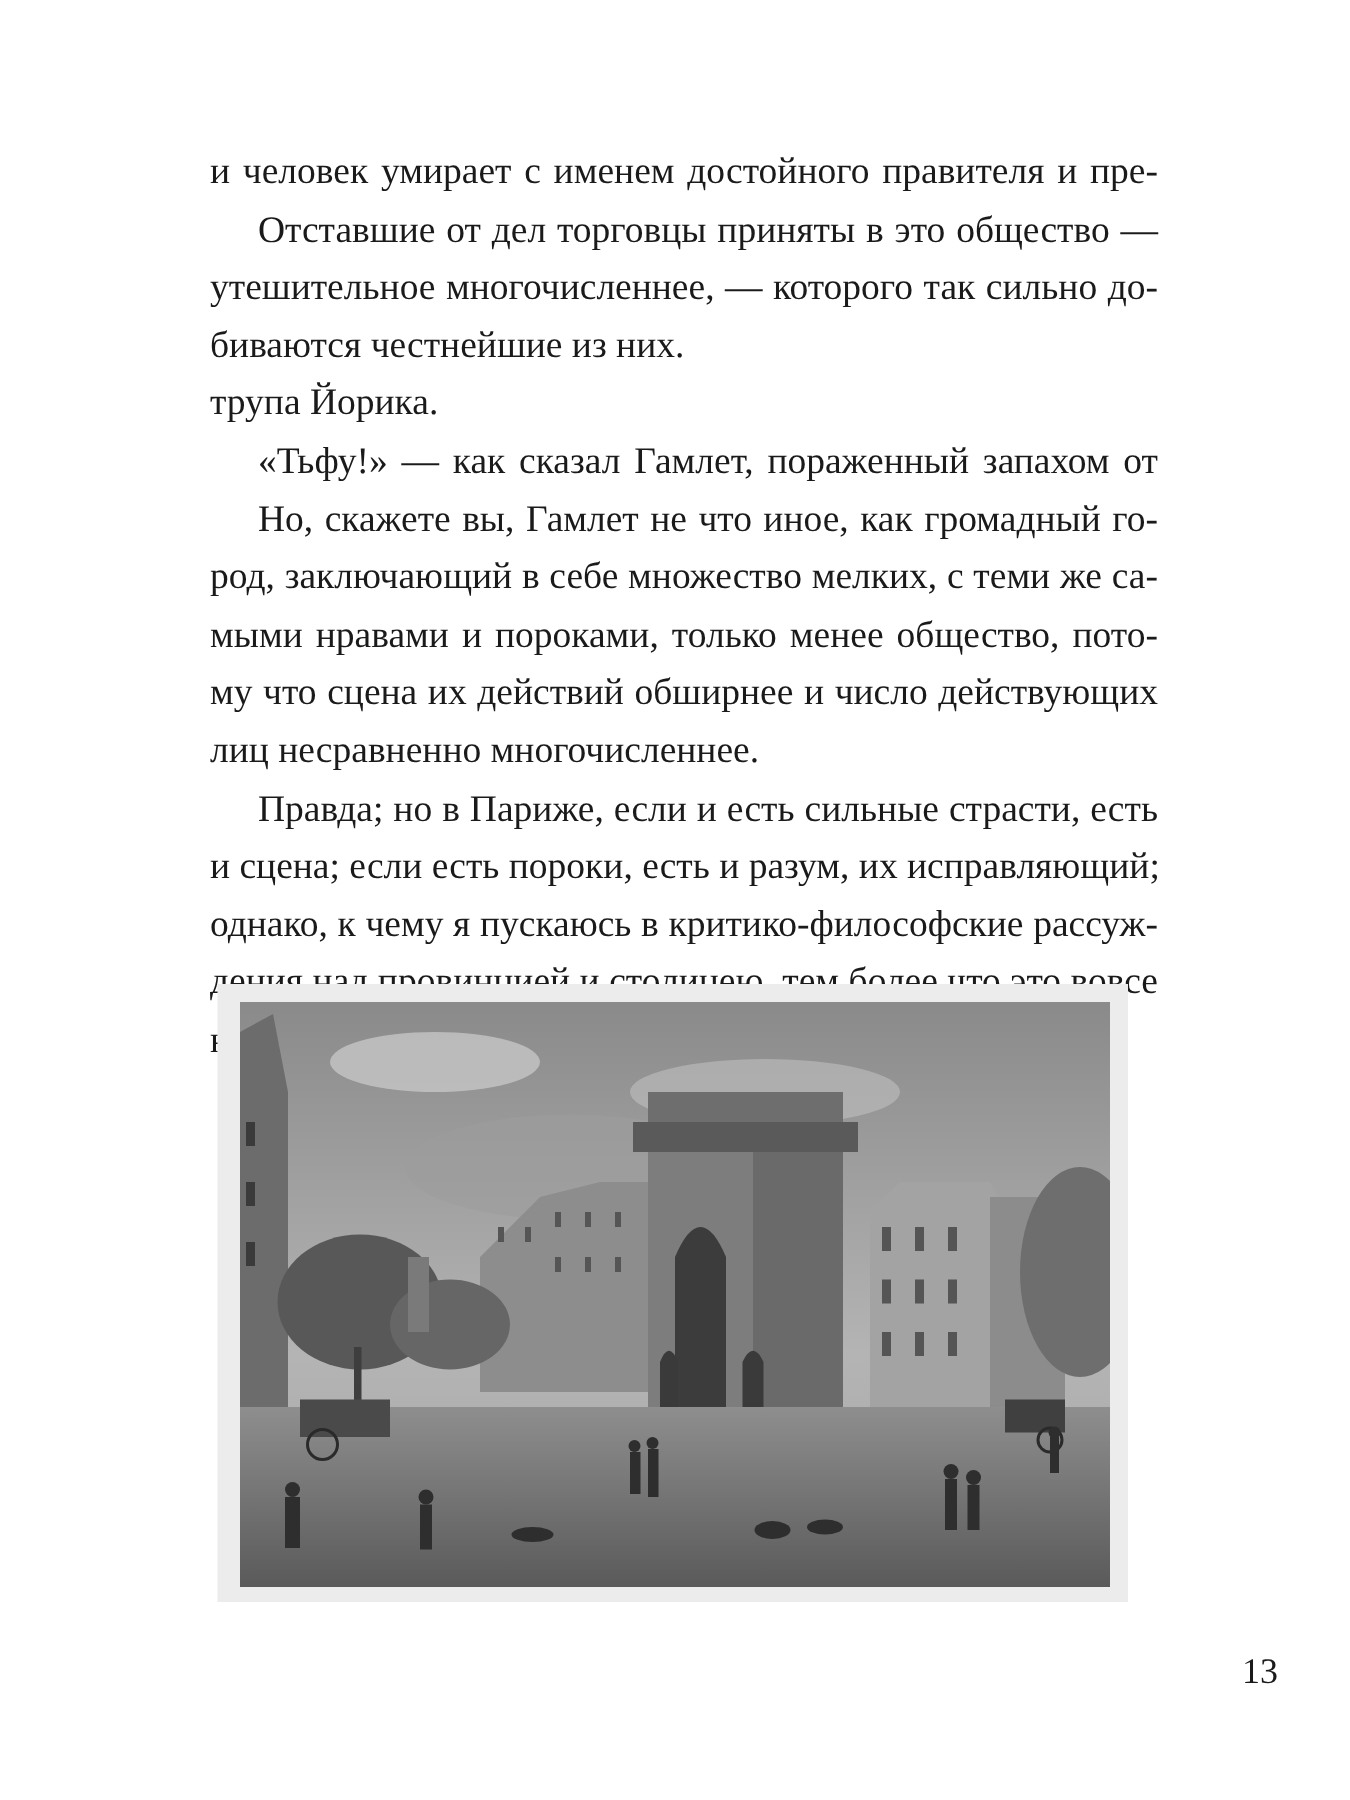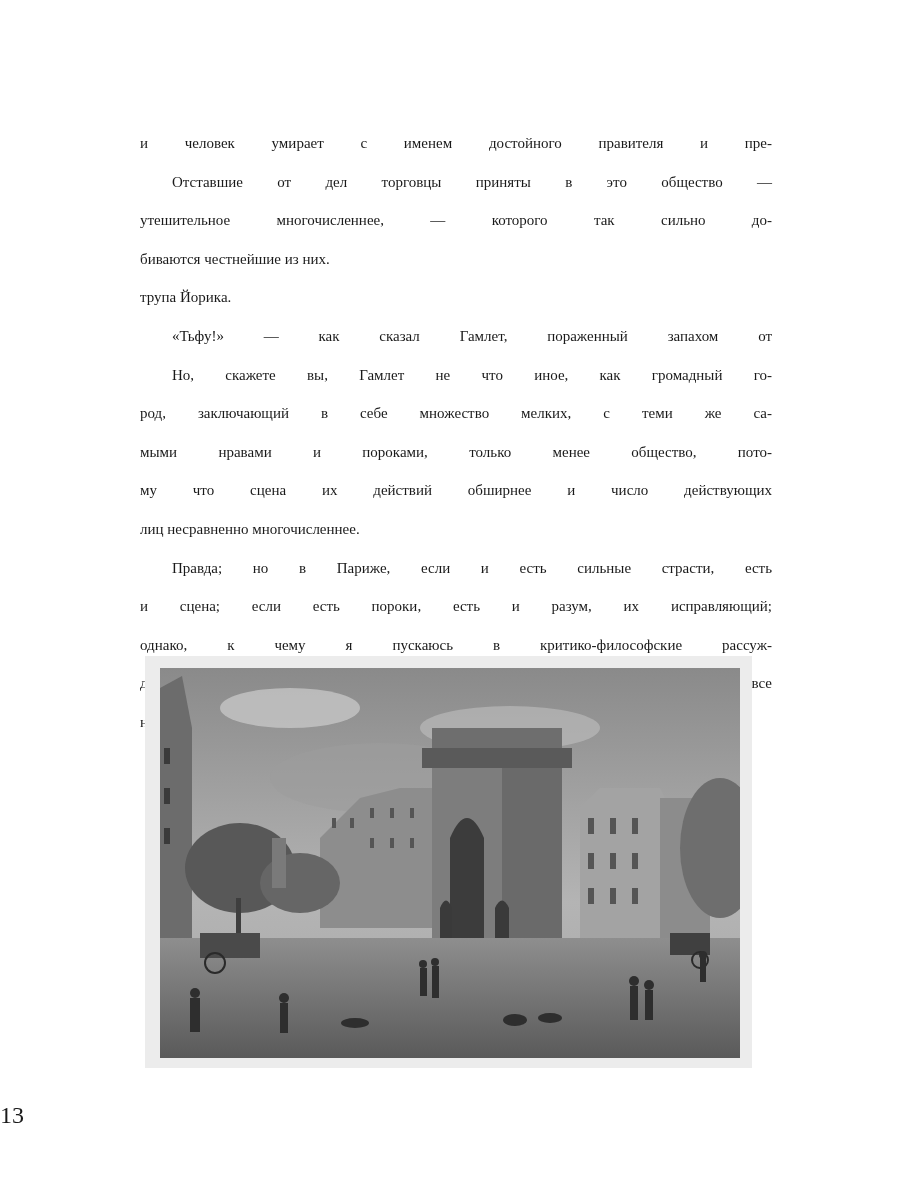--- a/index.html
+++ b/index.html
@@ -1,37 +1,37 @@
 <!DOCTYPE html>
 <html><head>
 <meta charset="utf-8">
 <style>
   html, body { margin: 0; padding: 0; }
   body {
     width: 900px; height: 1200px; background: #ffffff; position: relative; overflow: hidden;
     font-family: "Liberation Serif", "DejaVu Serif", serif; color: #1a1a1a;
   }
   .text-block {
-    position: absolute; left: 140px; top: 124px; width: 632px;
-    font-size: 15px; line-height: 38.6px;
+    position: absolute; left: 140px; top: 96px; width: 632px;
+    font-size: 25px; line-height: 38.6px;
   }
   .line { display: block; white-space: nowrap; text-align: justify; text-align-last: justify; height: 38.6px; }
   .line.last { text-align-last: left; }
   .line.indent { padding-left: 32px; }
   .figure-mat {
     position: absolute; left: 145px; top: 656px; width: 607px; height: 412px;
     background: #ececec;
   }
   .figure {
     position: absolute; left: 160px; top: 668px; width: 580px; height: 390px; overflow: hidden;
     background: #9a9a9a;
   }
   .figure svg { display: block; }
   .page-number {
-    position: absolute; left: 0; width: 852px; top: 1102px; text-align: left;
+    position: absolute; left: 0; width: 852px; top: 1102px; text-align: right;
     font-size: 24px;
   }
 </style>
 </head>
 <body>
 
 <div class="text-block">
   <span class="line">и человек умирает с именем достойного правителя и пре-</span>
   <span class="line indent">Отставшие от дел торговцы приняты в это общество —</span>
   <span class="line">утешительное многочисленнее, — которого так сильно до-</span>

